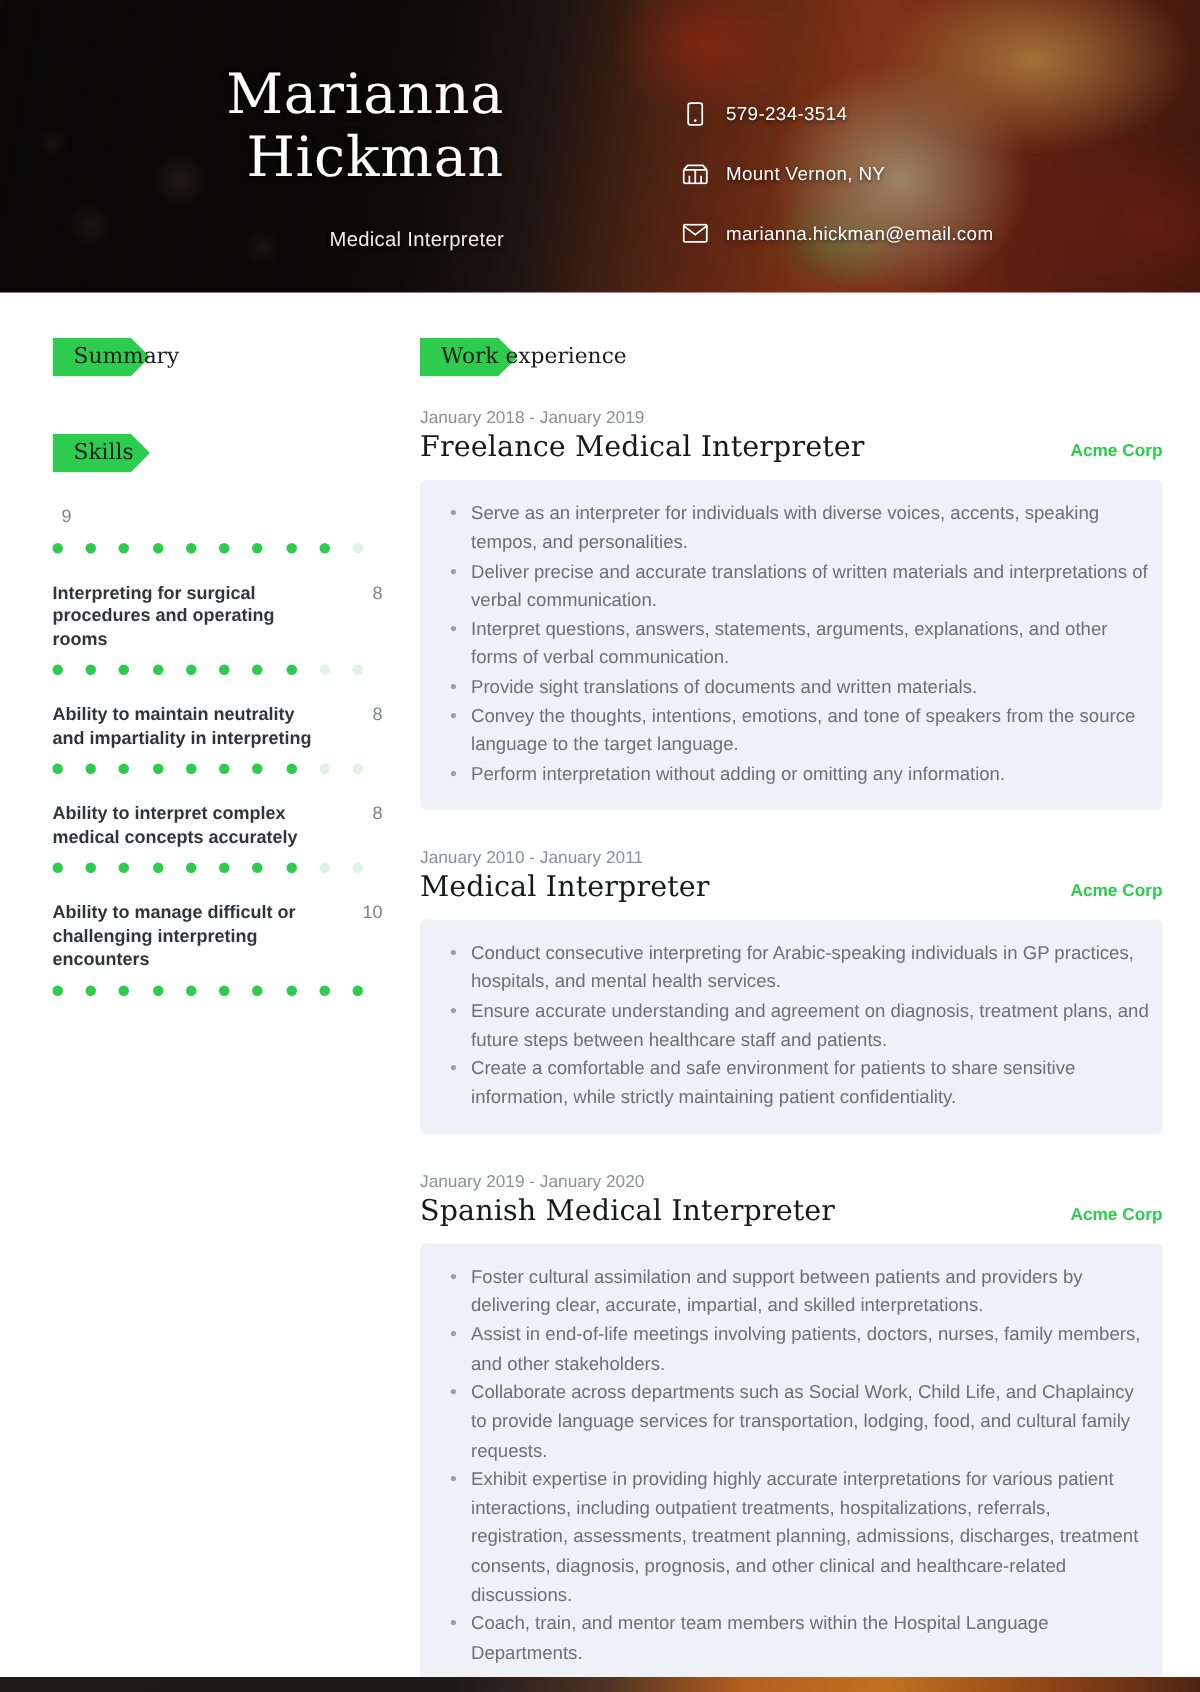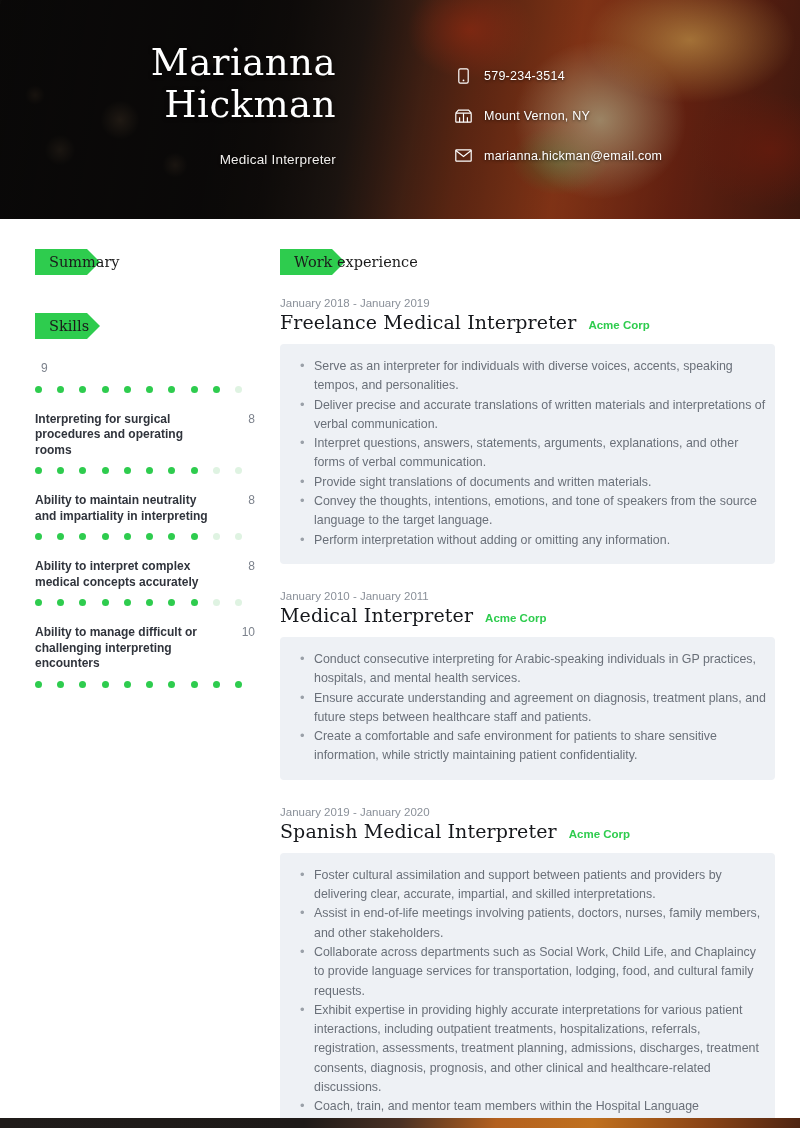--- a/index.html
+++ b/index.html
@@ -16,21 +16,21 @@
     width: 800px;
     height: 1128px;
     background: #ffffff;
     overflow: hidden;
   }
 
   
   .header {
     position: relative;
     width: 800px;
-    height: 219px;
+    height: 195px;
     overflow: hidden;
     background: #ec4899;
   }
 
   .header-photo {
     position: absolute;
     inset: 0;
     
     background:
       radial-gradient(ellipse 150px 90px at 690px 40px, rgba(255,186,90,.85), rgba(255,186,90,0) 70%),
@@ -193,21 +193,21 @@
   
   .job { margin-bottom: 26px; }
   .job-dates {
     font-size: 11.5px;
     color: #8a9099;
     margin-bottom: 2px;
   }
   .job-row {
     display: flex;
     align-items: baseline;
-    justify-content: flex-start;
+    justify-content: space-between;
     margin-bottom: 11px;
   }
   .job-name {
     font-family: "DejaVu Serif", "Liberation Serif", serif;
     font-size: 19px;
     color: #16181c;
     letter-spacing: .1px;
   }
   .job-company {
     font-size: 11.5px;

